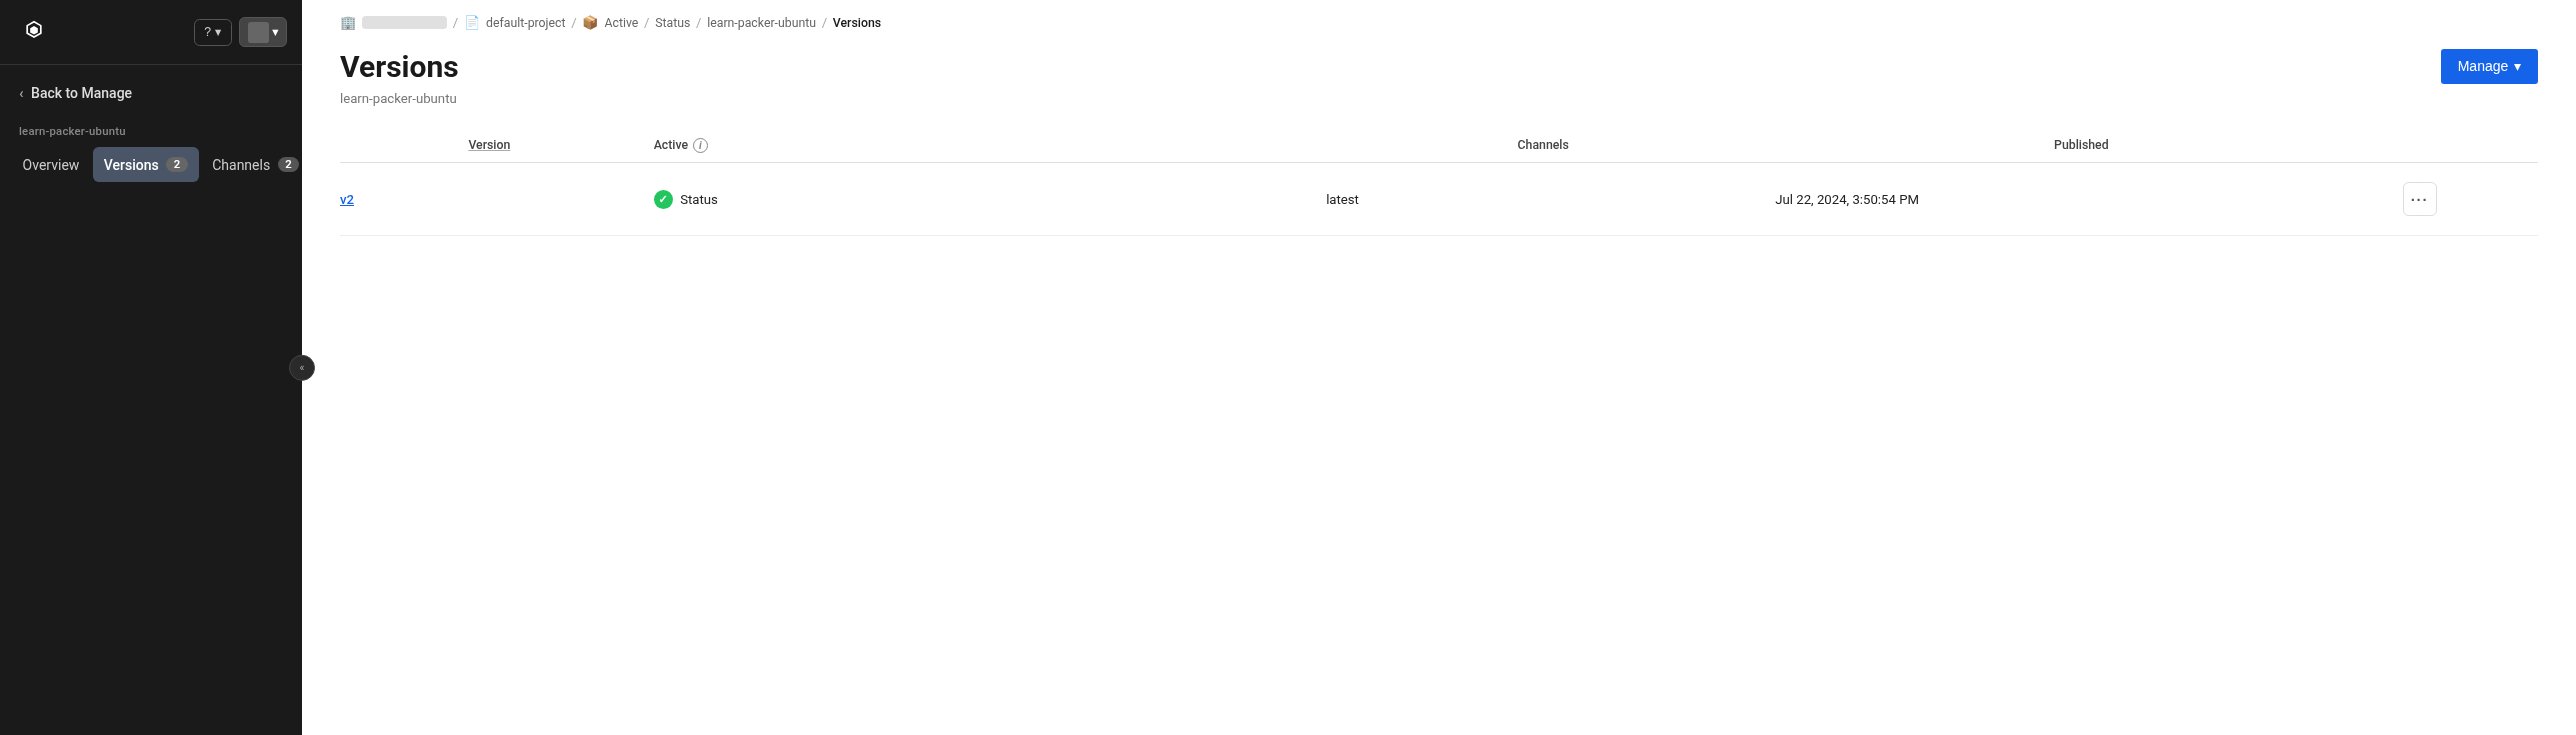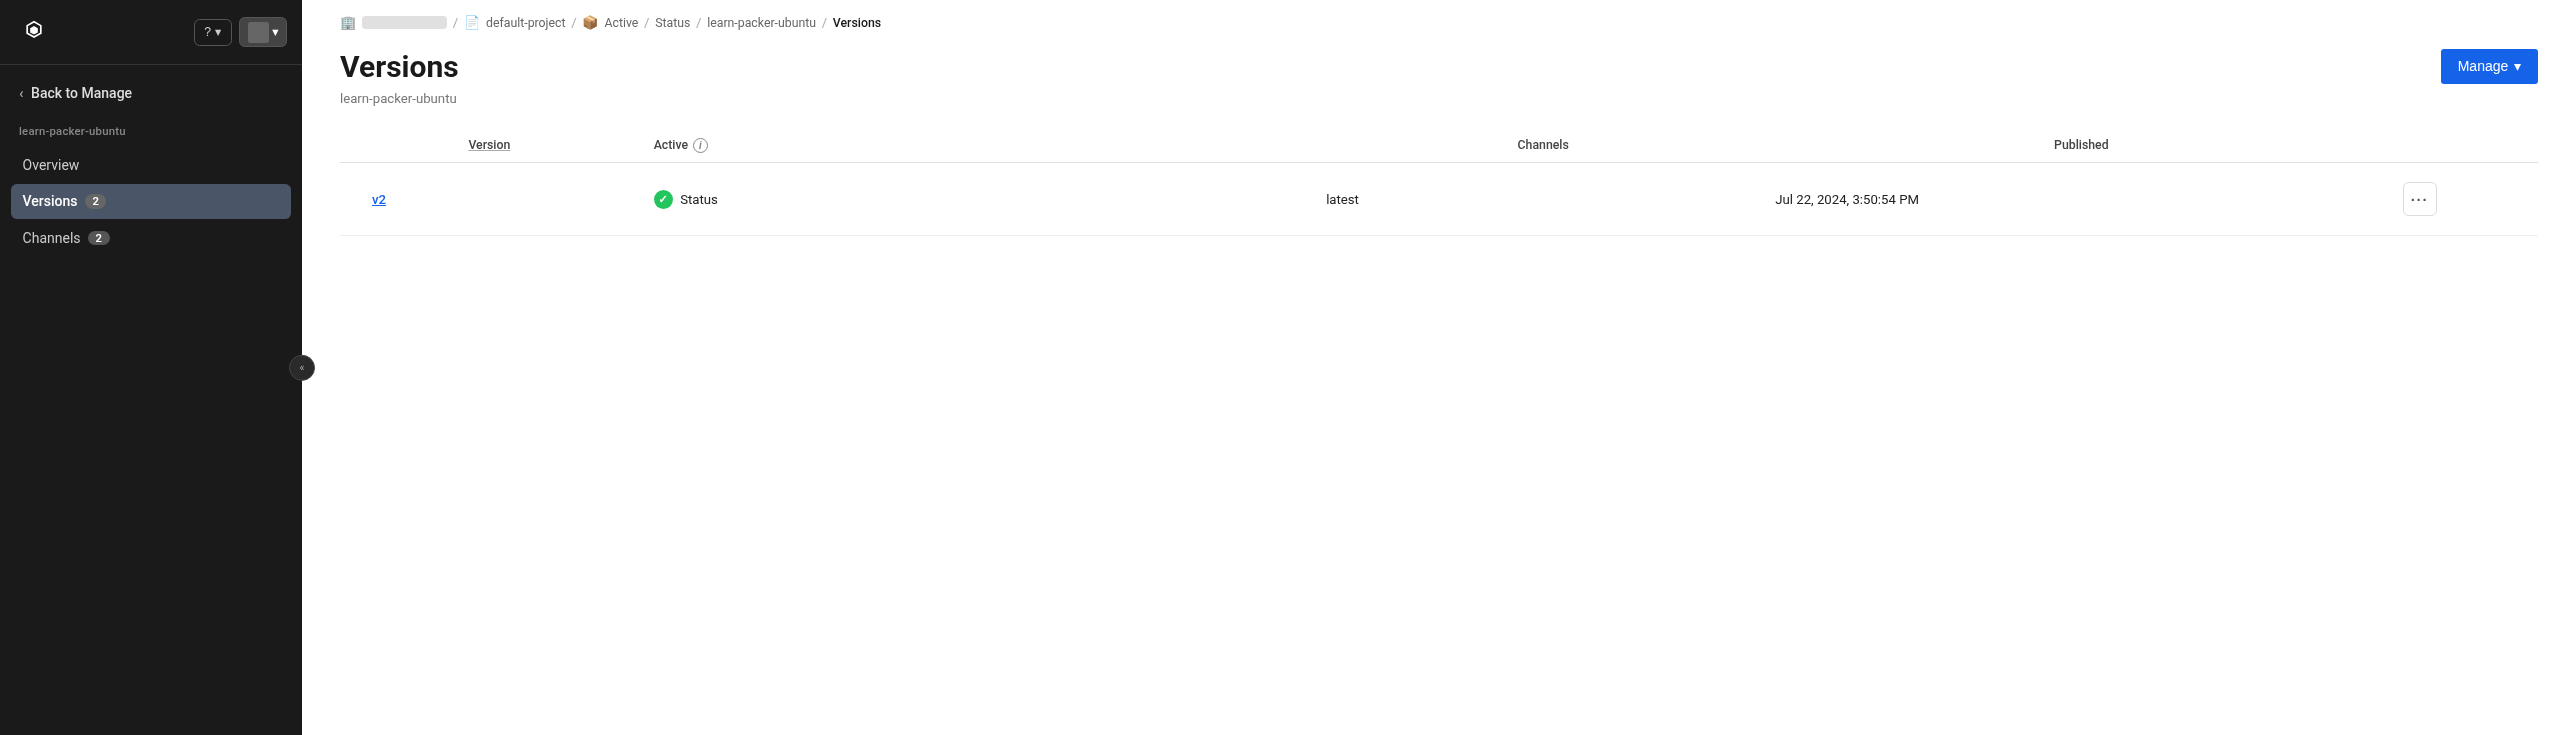--- a/index.html
+++ b/index.html
@@ -117,21 +117,21 @@
       padding: 7.5px 19px 5.7px 19px;
       font-size: 11.3px;
       color: #888;
       font-weight: 500;
       letter-spacing: 0.02em;
     }
 
     .sidebar-nav {
       padding: 3.8px 11.3px;
       display: flex;
-      flex-direction: column;
+      flex-direction: row;
       gap: 1.9px;
     }
 
     .sidebar-nav-item {
       display: flex;
       align-items: center;
       gap: 7.5px;
       padding: 9.4px 11.3px;
       border-radius: 5.7px;
       color: #ccc;
@@ -311,21 +311,20 @@
       color: #222;
       font-size: 13.2px;
       vertical-align: middle;
     }
 
     .version-link {
       color: #1563e8;
       text-decoration: underline;
       cursor: pointer;
       font-weight: 500;
-      margin-left: 32px;
     }
 
     .status-cell {
       display: flex;
       align-items: center;
       gap: 7.5px;
     }
 
     .status-icon-active {
       width: 19px;

